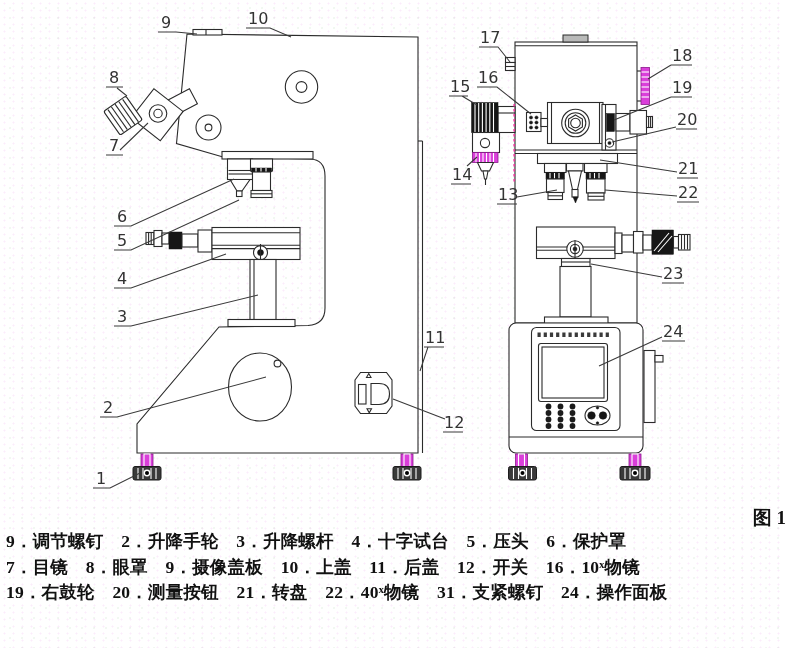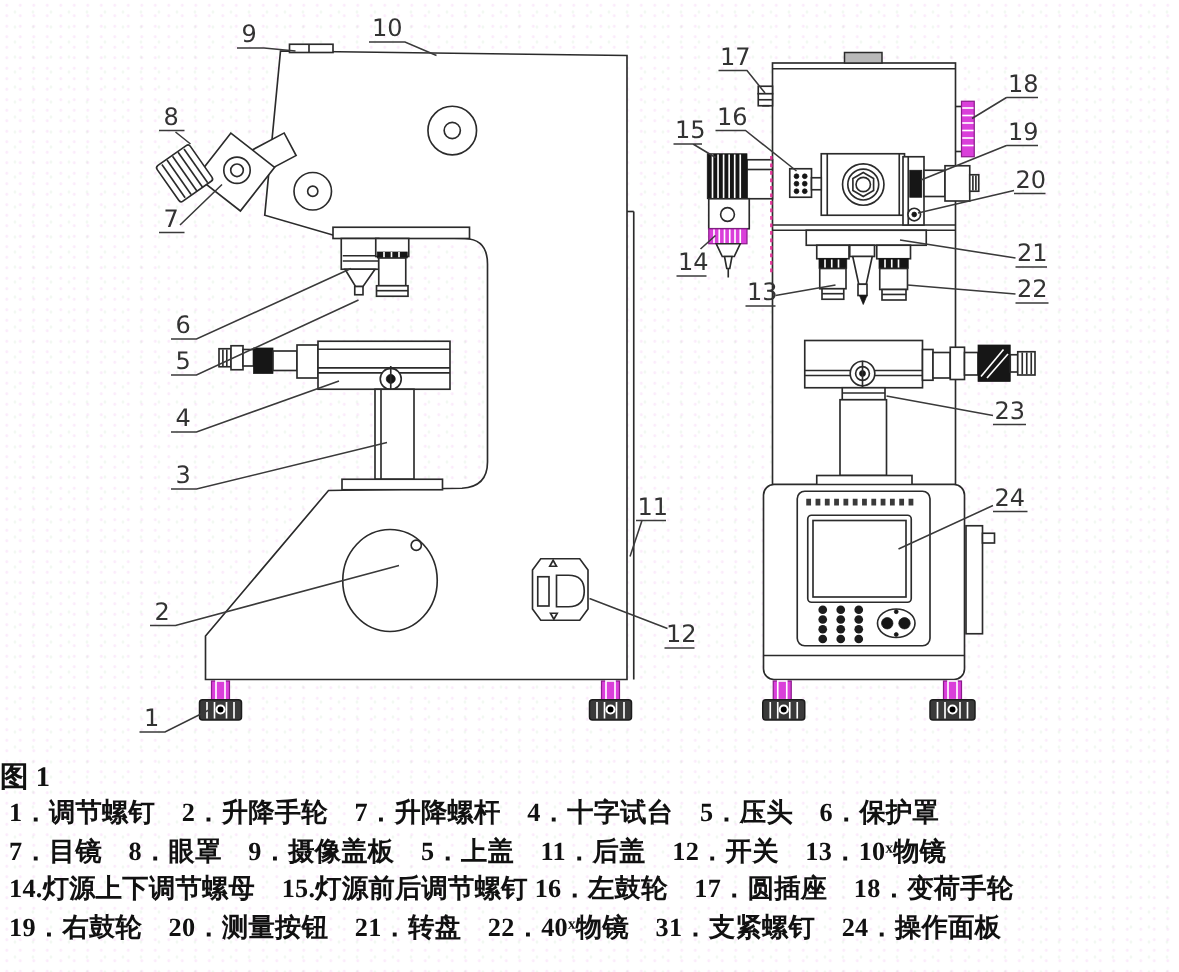--- a/index.html
+++ b/index.html
@@ -17,21 +17,21 @@
   .ln{fill:none;stroke:#2b2b2b;stroke-width:1.1;}
   .wh{fill:#fff;stroke:#2b2b2b;stroke-width:1.1;}
   .blk{fill:#161616;stroke:#161616;stroke-width:0.5;}
   .mag{fill:#da3fda;stroke:#8a1b8a;stroke-width:0.8;}
   .gry{fill:#b9b9b9;stroke:#2b2b2b;stroke-width:1;}
   .cap{fill:#3a3a3a;stroke:#1c1c1c;stroke-width:1;}
   .lead{fill:none;stroke:#3a3a3a;stroke-width:1.05;}
   .whl{stroke:#fff;stroke-width:1.1;fill:none;}
   .caption{
     position:absolute;left:0;top:505px;width:786px;
-    text-align:left;font-size:19px;font-weight:bold;color:#111;
+    text-align:right;font-size:19px;font-weight:bold;color:#111;
   }
   .legend{
     position:absolute;left:6px;top:529px;width:778px;
     font-size:17.5px;font-weight:bold;color:#111;line-height:25.6px;
     white-space:nowrap;letter-spacing:0.2px;
   }
 </style>
 </head>
 <body>
 
@@ -431,19 +431,18 @@
     <text class="cal" x="678" y="174">21</text>
     <text class="cal" x="678" y="198">22</text>
     <text class="cal" x="663" y="279">23</text>
     <text class="cal" x="663" y="337">24</text>
   </g>
 </svg>
 
 <div class="caption">图 1</div>
 
 <div class="legend">
-  <div>1．调节螺钉　2．升降手轮　7．升降螺杆　4．十字试台　5．压头　6．保护罩</div>
-  <div>7．目镜　8．眼罩　9．摄像盖板　5．上盖　11．后盖　12．开关　13．10ˣ物镜</div>
-  <div>14.灯源上下调节螺母　15.灯源前后调节螺钉 16．左鼓轮　17．圆插座　18．变荷手轮</div>
+  <div>9．调节螺钉　2．升降手轮　3．升降螺杆　4．十字试台　5．压头　6．保护罩</div>
+  <div>7．目镜　8．眼罩　9．摄像盖板　10．上盖　11．后盖　12．开关　16．10ˣ物镜</div>
   <div>19．右鼓轮　20．测量按钮　21．转盘　22．40ˣ物镜　31．支紧螺钉　24．操作面板</div>
 </div>
 
 </div>
 
 </body></html>

